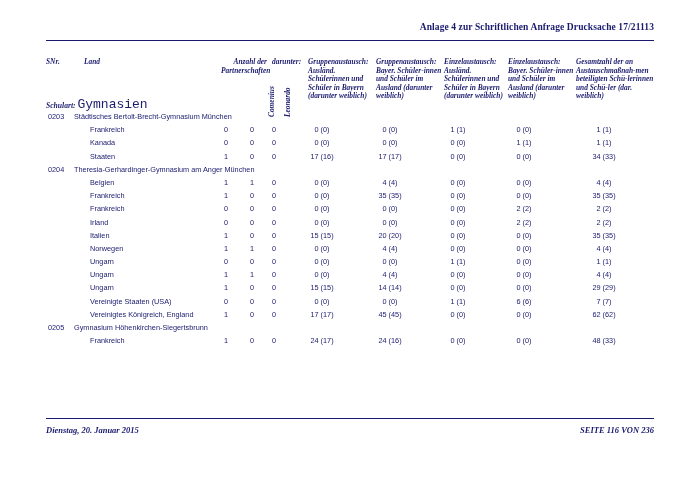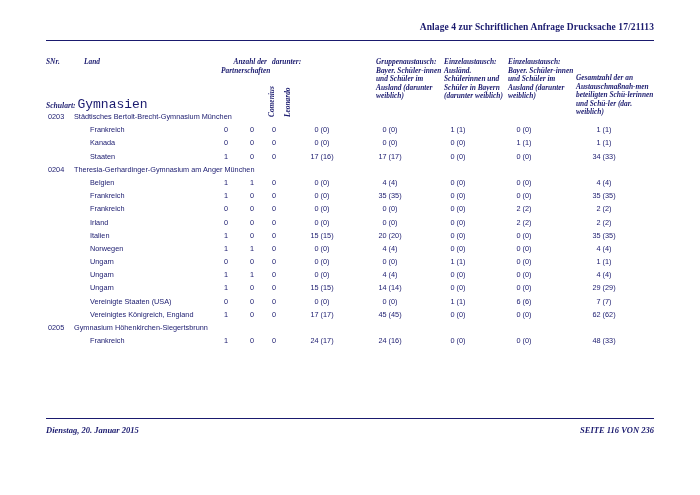--- a/index.html
+++ b/index.html
@@ -107,21 +107,21 @@
   .th-col {
     position: absolute;
     top: 0px;
     width: 68px;
     text-align: left;
   }
   .c1 { left: 262px; }
   .c2 { left: 330px; }
   .c3 { left: 398px; }
   .c4 { left: 462px; }
-  .c5 { left: 530px; width: 78px; margin-top: 16px; }
+  .c5 { left: 530px; width: 78px; }
 
   .schulart {
     position: absolute;
     left: 46px;
     top: 97px;
     font-family: "Liberation Serif", serif;
     font-size: 7.6px;
     color: #1a1a6e;
   }
   .schulart i {
@@ -173,20 +173,21 @@
   <div class="doc-header">Anlage 4 zur Schriftlichen Anfrage Drucksache 17/21113</div>
   <div class="hr-top"></div>
 
   <div class="thead">
     <div class="th th-snr">SNr.</div>
     <div class="th th-land">Land</div>
     <div class="th th-anzahl">Anzahl der Partnerschaften</div>
     <div class="th th-darunter">darunter:</div>
     <div class="th-vert th-comenius">Comenius</div>
     <div class="th-vert th-leonardo">Leonardo</div>
+    <div class="th th-col c1">Gruppenaustausch: Ausländ. Schülerinnen und Schüler in Bayern (darunter weiblich)</div>
     <div class="th th-col c2">Gruppenaustausch: Bayer. Schüler-innen und Schüler im Ausland (darunter weiblich)</div>
     <div class="th th-col c3">Einzelaustausch: Ausländ. Schülerinnen und Schüler in Bayern (darunter weiblich)</div>
     <div class="th th-col c4">Einzelaustausch: Bayer. Schüler-innen und Schüler im Ausland (darunter weiblich)</div>
     <div class="th th-col c5">Gesamtzahl der an Austauschmaßnah-men beteiligten Schü-lerinnen und Schü-ler (dar. weiblich)</div>
   </div>
 
   <div class="schulart">
     <i>Schulart:</i>
     <span class="val">Gymnasien</span>
   </div>

